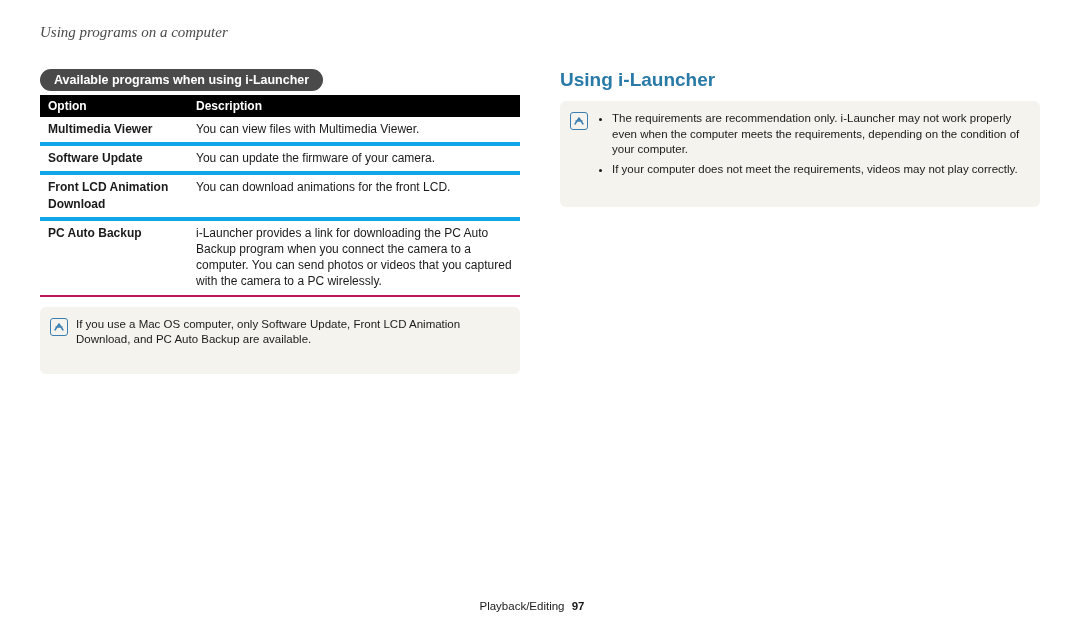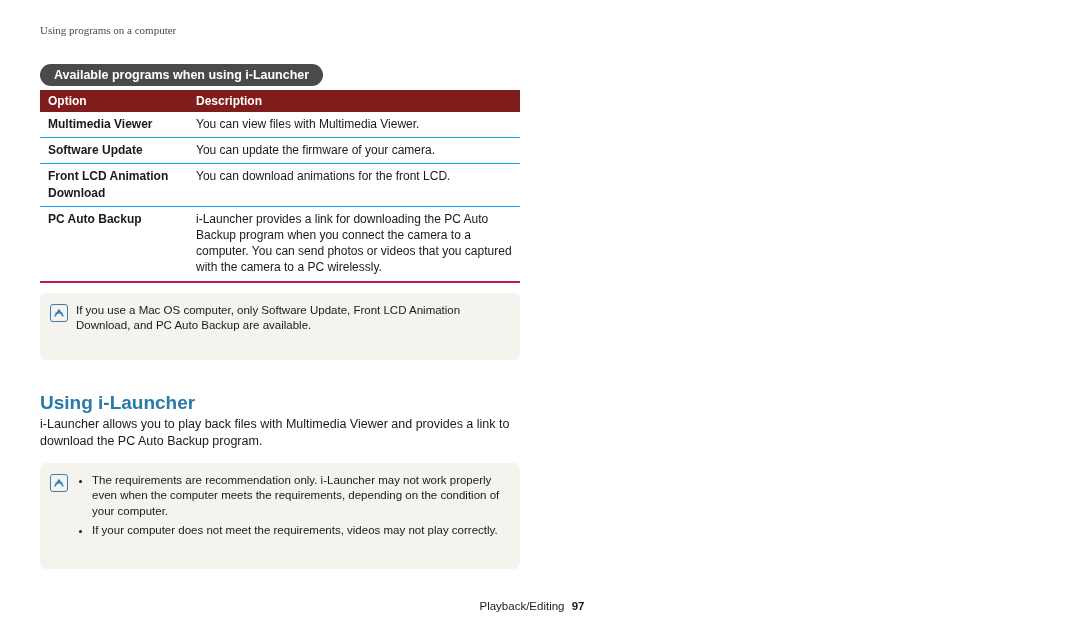--- a/index.html
+++ b/index.html
@@ -1,25 +1,25 @@
 <!DOCTYPE html>
 <html><head>
 <meta charset="utf-8">
 <style>
   * { box-sizing: border-box; margin: 0; padding: 0; }
   html, body { width: 1080px; height: 630px; background: #fff; font-family: "Segoe UI", Arial, sans-serif; color: #1a1a1a; }
   .page { position: relative; width: 1080px; height: 630px; padding: 24px 40px 0 40px; }
-  .page-header { font-size: 11px; color: #4a4a4a; margin-bottom: 28px; font-family: Georgia, "Times New Roman", serif; }
-  .columns { display: flex; gap: 32px; flex-direction: column; }
+  .page-header { font-size: 15px; font-style: italic; color: #4a4a4a; margin-bottom: 28px; font-family: Georgia, "Times New Roman", serif; }
+  .columns { display: flex; gap: 40px; }
   .col { width: 480px; }
   .pill { display: inline-block; background: #4a4a4a; color: #fff; font-weight: 700; font-size: 12.5px; padding: 4px 14px; border-radius: 14px; margin-bottom: 4px; }
   table.programs { width: 100%; border-collapse: collapse; font-size: 12px; }
-  table.programs thead th { background: #7f1d1d; color: #fff; font-weight: 700; text-align: left; padding: 4px 8px; }
+  table.programs thead th { background: #000000; color: #fff; font-weight: 700; text-align: left; padding: 4px 8px; }
   table.programs thead th:first-child { width: 148px; }
-  table.programs tbody td { padding: 4px 8px 5px 8px; vertical-align: top; border-bottom: 1px solid #0ea5e9; line-height: 1.35; }
+  table.programs tbody td { padding: 4px 8px 5px 8px; vertical-align: top; border-bottom: 4px solid #0ea5e9; line-height: 1.35; }
   table.programs tbody tr:last-child td { border-bottom: 2px solid #be185d; margin-left: 23px; }
   table.programs tbody td.opt { font-weight: 700; }
   .note-box { display: flex; align-items: flex-start; background: #f5f3ee; border-radius: 6px; padding: 10px 14px 26px 10px; margin-top: 10px; font-size: 11.5px; line-height: 1.35; }
   .note-box .icon-cell { flex: 0 0 26px; padding-top: 1px; }
   .note-box ul { list-style: disc; padding-left: 16px; }
   .note-box ul li { margin-bottom: 4px; }
   .note-box .single { padding-left: 0; }
   .section-title { color: #2a7aa8; font-size: 19px; font-weight: 700; margin-bottom: 2px; }
   .intro { font-size: 12.5px; line-height: 1.4; margin-bottom: 12px; }
   .icon-note { width: 18px; height: 18px; border: 1.5px solid #3b7fb2; border-radius: 3px; display: flex; align-items: center; justify-content: center; }
@@ -73,21 +73,20 @@
                 <path d="M2 9 L6 3 M6 3 L10 9 M3 6 L9 6" stroke="#3b7fb2" stroke-width="1.4" fill="none" stroke-linecap="round"></path>
               </svg>
         </div>
       </div>
       <div class="single">If you use a Mac OS computer, only Software Update, Front LCD Animation Download, and PC Auto Backup are available.</div>
     </div>
   </div>
 
   <div class="col">
     <div class="section-title">Using i-Launcher</div>
-    <div class="intro">i-Launcher allows you to play back files with Multimedia Viewer and provides a link to download the PC Auto Backup program.</div>
 
     <div class="note-box">
       <div class="icon-cell">
         <div class="icon-note">
           <svg width="12" height="12" viewBox="0 0 12 12">
                 <path d="M2 9 L6 3 M6 3 L10 9 M3 6 L9 6" stroke="#3b7fb2" stroke-width="1.4" fill="none" stroke-linecap="round"></path>
               </svg>
         </div>
       </div>
       <ul>

